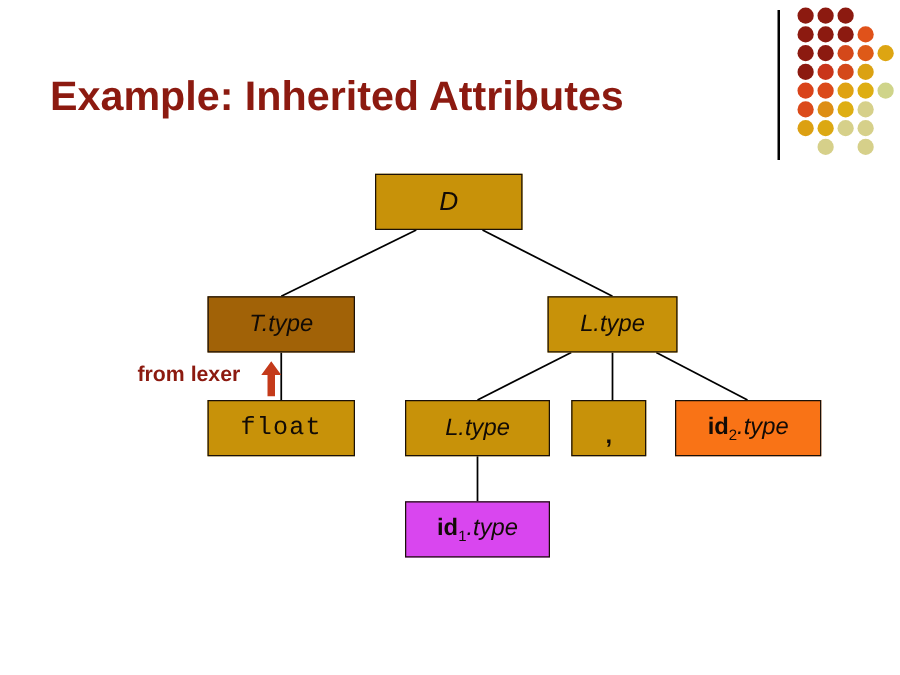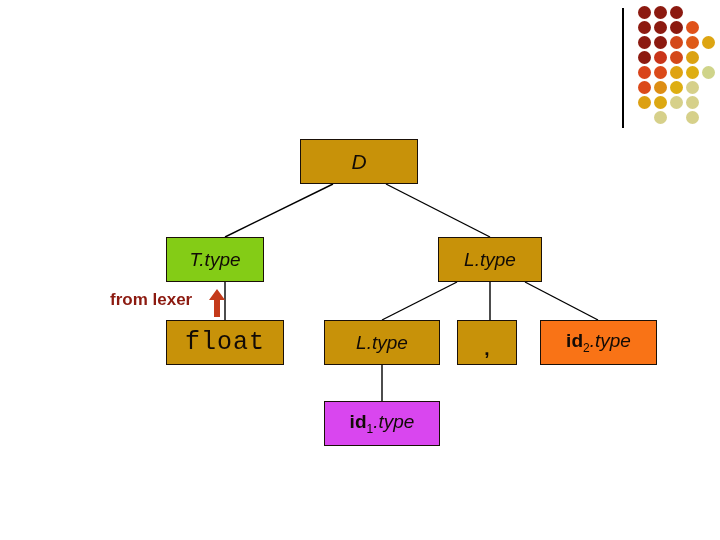--- a/index.html
+++ b/index.html
@@ -74,21 +74,21 @@
     justify-content: center;
     color: #120b06;
     line-height: 1;
   }
   .node-label {
     display: inline-block;
     white-space: nowrap;
   }
   .sty-italic   { font-style: italic; font-size: 19px; }
   .sty-italic-d { font-style: italic; font-size: 21px; }
-  .sty-mono     { font-family: "Liberation Mono", monospace; font-size: 25px; letter-spacing: 1px; }
+  .sty-mono     { font-family: "Liberation Mono", monospace; font-size: 20px; letter-spacing: 1px; }
   .sty-comma    { font-size: 19px; font-weight: bold; position: relative; top: 6px; }
   .sty-id       { font-size: 19px; }
   .sty-id b     { font-weight: bold; font-style: normal; }
   .sty-id sub   { font-size: 12px; font-weight: normal; font-style: normal; }
   .sty-id i     { font-style: italic; }
 
   
   #from-lexer-label {
     position: absolute;
     left: 110px;
@@ -140,36 +140,37 @@
       <div class="dot" style="left: 32px; top: 75px; background: rgb(222, 174, 18);"></div>
       <div class="dot" style="left: 48px; top: 75px; background: rgb(214, 208, 138);"></div>
       <div class="dot" style="left: 0px; top: 90px; background: rgb(220, 160, 18);"></div>
       <div class="dot" style="left: 16px; top: 90px; background: rgb(220, 168, 18);"></div>
       <div class="dot" style="left: 32px; top: 90px; background: rgb(214, 208, 138);"></div>
       <div class="dot" style="left: 48px; top: 90px; background: rgb(214, 208, 138);"></div>
       <div class="dot" style="left: 16px; top: 105px; background: rgb(214, 208, 138);"></div>
       <div class="dot" style="left: 48px; top: 105px; background: rgb(214, 208, 138);"></div>
     </div>
 
+  <div id="page-title" style="color: rgb(140, 26, 16);">Example: Inherited Attributes</div>
 
   <svg id="tree-canvas" viewBox="0 0 720 540" xmlns="http://www.w3.org/2000/svg">
       <line x1="333" y1="184" x2="225" y2="237" stroke="#000000" stroke-width="1.4"></line>
       <line x1="386" y1="184" x2="490" y2="237" stroke="#000000" stroke-width="1.4"></line>
       <line x1="225" y1="282" x2="225" y2="320" stroke="#000000" stroke-width="1.4"></line>
       <line x1="457" y1="282" x2="382" y2="320" stroke="#000000" stroke-width="1.4"></line>
       <line x1="490" y1="282" x2="490" y2="320" stroke="#000000" stroke-width="1.4"></line>
       <line x1="525" y1="282" x2="598" y2="320" stroke="#000000" stroke-width="1.4"></line>
       <line x1="382" y1="365" x2="382" y2="401" stroke="#000000" stroke-width="1.4"></line>
     </svg>
 
   <div id="tree-nodes">
       <div class="node" style="left: 300px; top: 139px; width: 118px; height: 45px; background: rgb(200, 146, 9); border-color: rgb(26, 16, 8);">
         <span class="node-label sty-italic-d">D</span>
       </div>
-      <div class="node" style="left: 166px; top: 237px; width: 98px; height: 45px; background: #84cc16; border-color: rgb(26, 16, 8);">
+      <div class="node" style="left: 166px; top: 237px; width: 118px; height: 45px; background: #a16207; border-color: rgb(26, 16, 8);">
         <span class="node-label sty-italic">T.type</span>
       </div>
       <div class="node" style="left: 438px; top: 237px; width: 104px; height: 45px; background: rgb(200, 146, 9); border-color: rgb(26, 16, 8);">
         <span class="node-label sty-italic">L.type</span>
       </div>
       <div class="node" style="left: 166px; top: 320px; width: 118px; height: 45px; background: rgb(200, 146, 9); border-color: rgb(26, 16, 8);">
         <span class="node-label sty-mono">float</span>
       </div>
       <div class="node" style="left: 324px; top: 320px; width: 116px; height: 45px; background: rgb(200, 146, 9); border-color: rgb(26, 16, 8);">
         <span class="node-label sty-italic">L.type</span>

